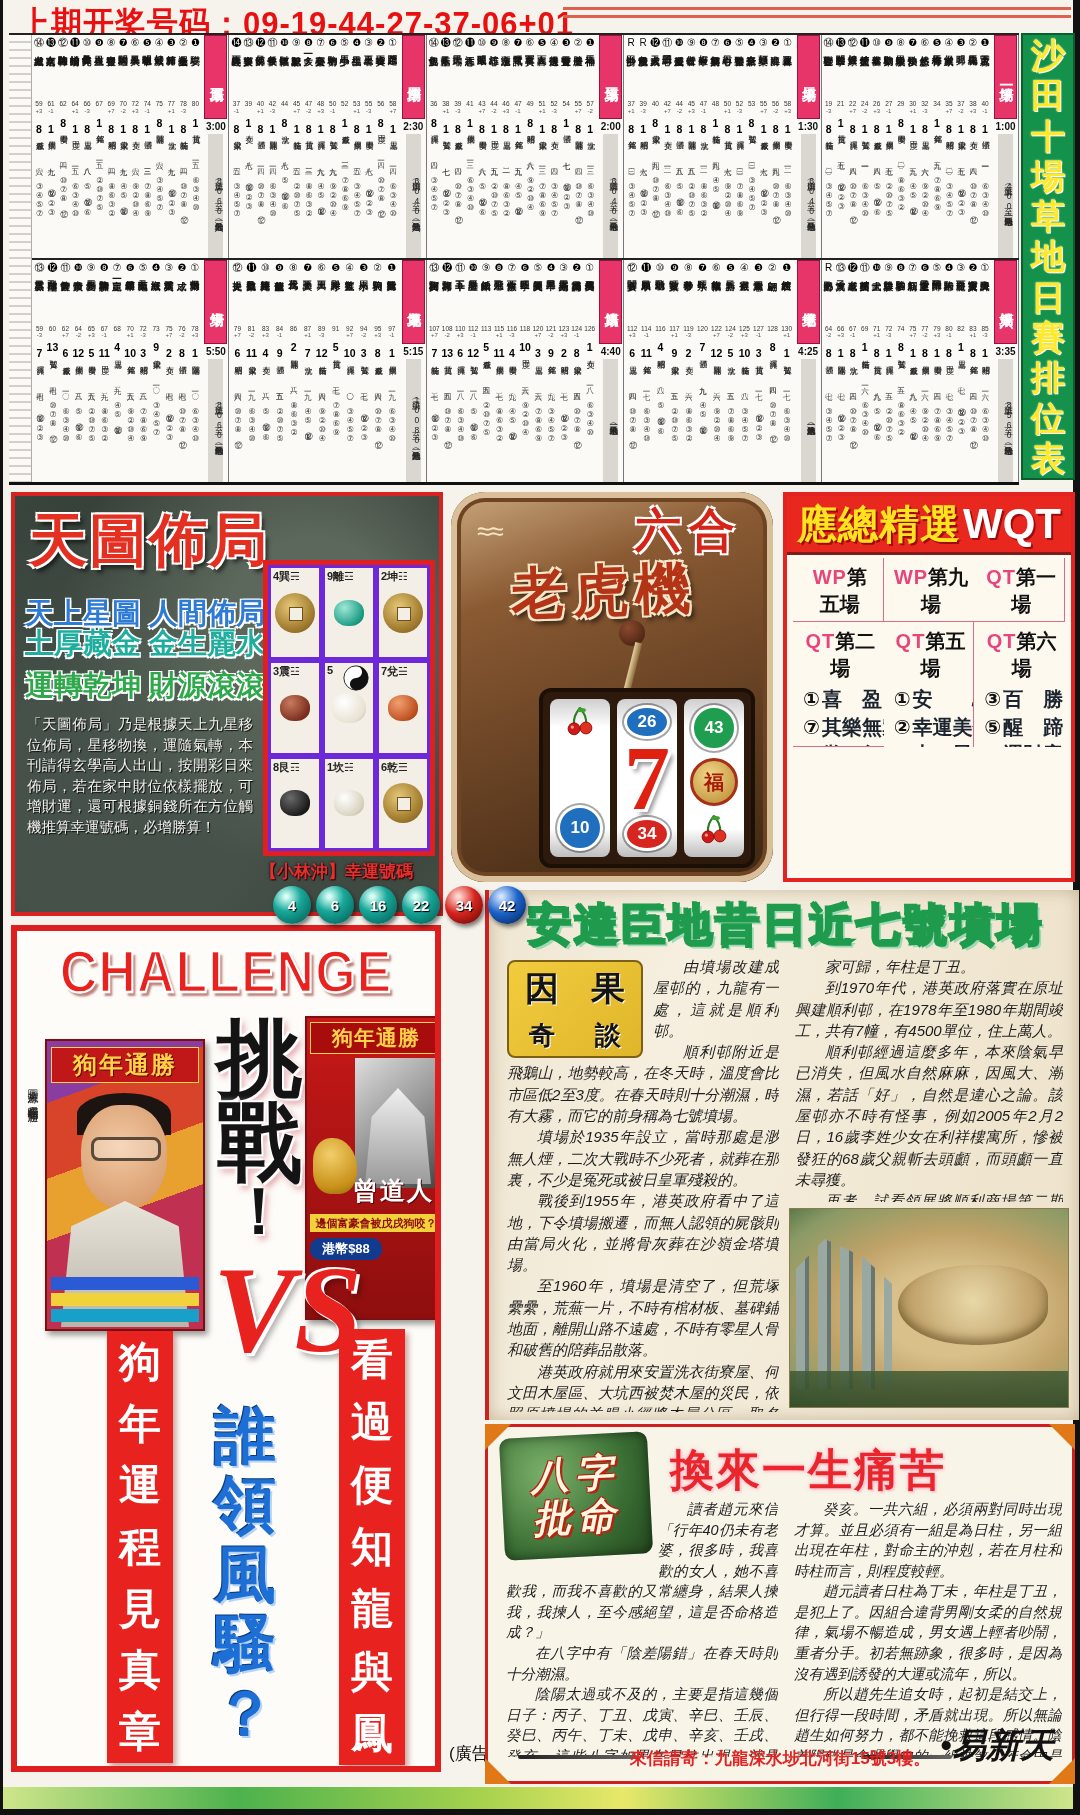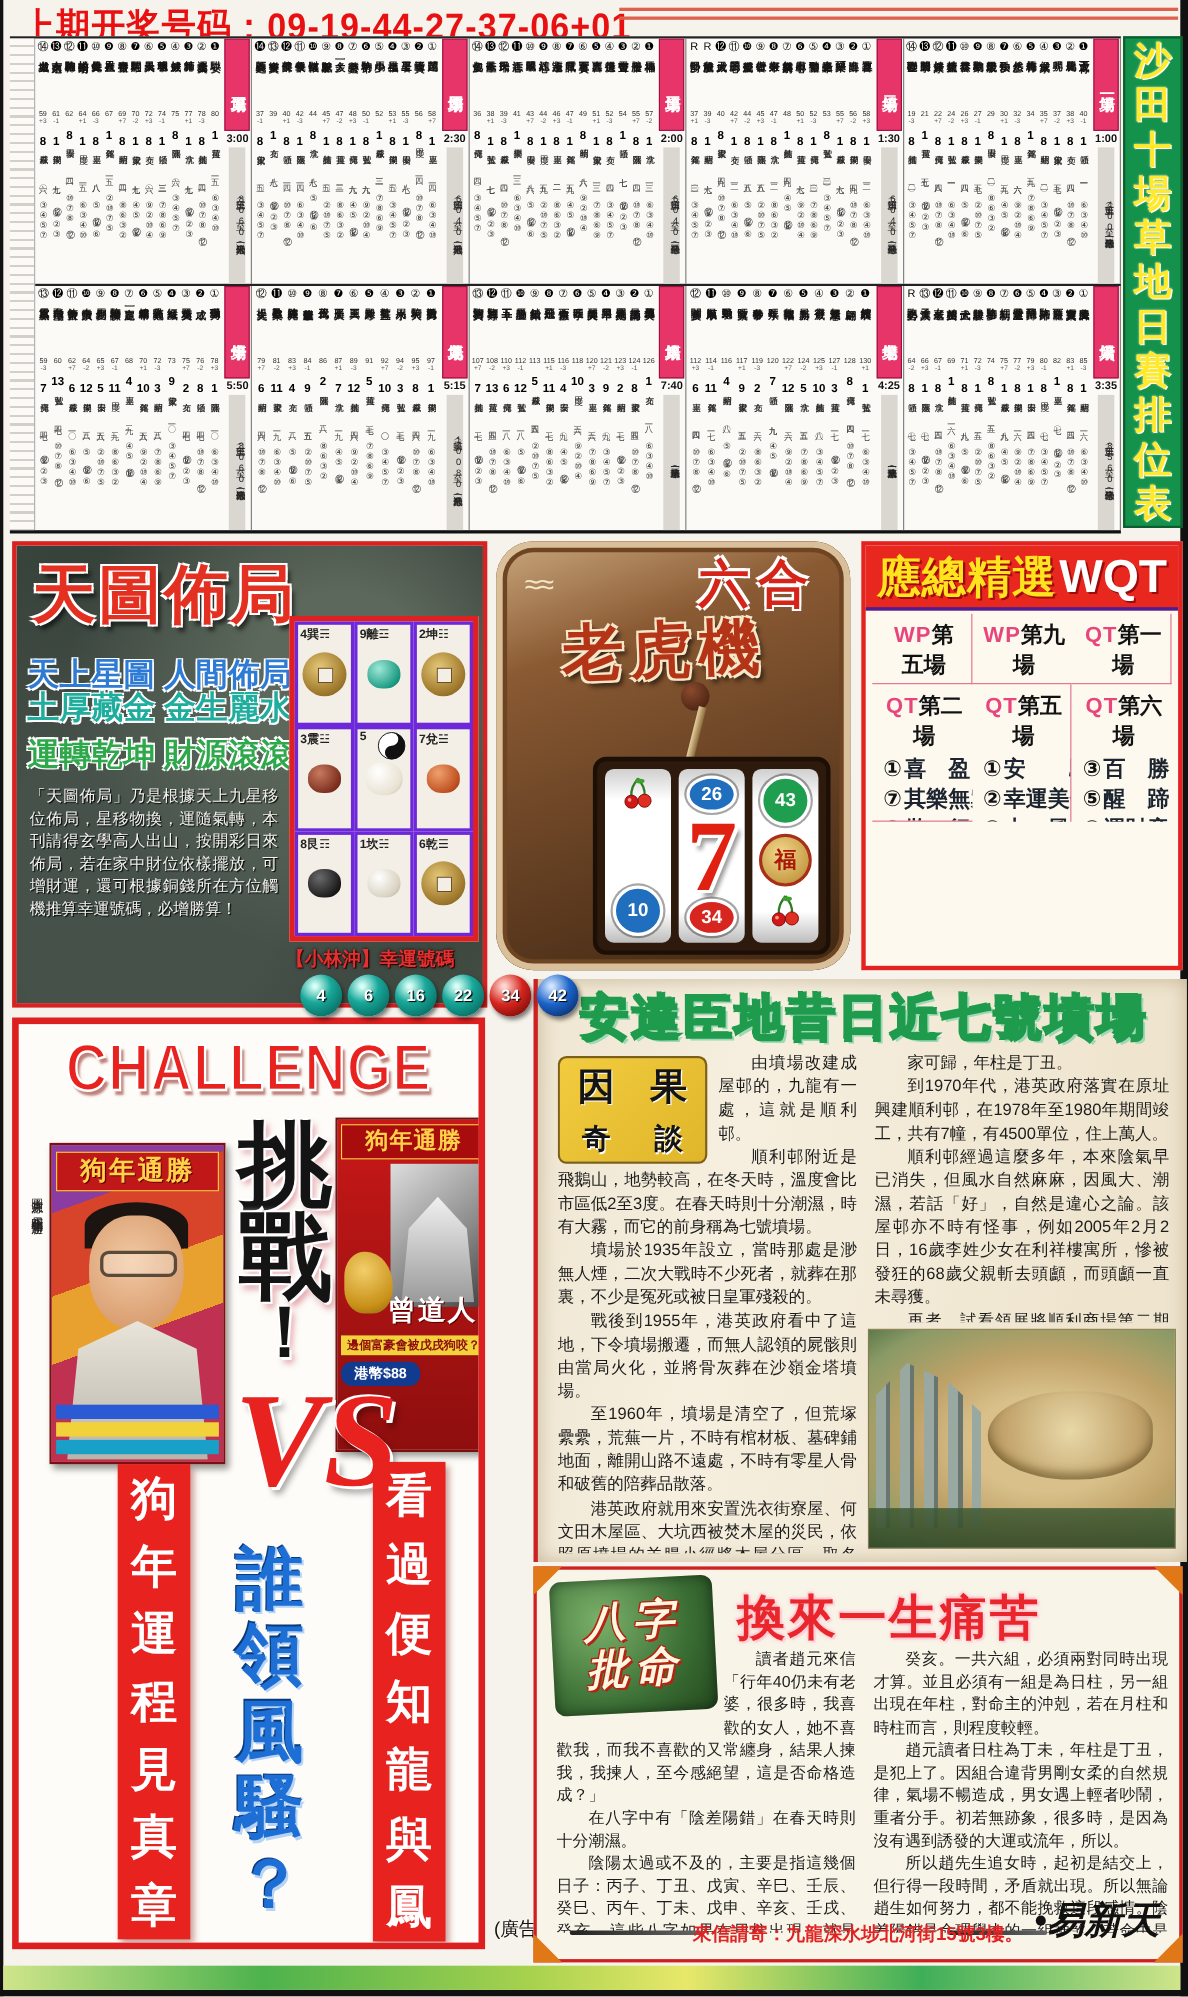--- a/index.html
+++ b/index.html
@@ -91,21 +91,21 @@
   .disc{width:40px;height:40px;border-radius:50%;display:flex;align-items:center;justify-content:center;font-size:17px;font-weight:bold;color:#fff;border:3px solid #fff;box-shadow:0 0 0 2px rgba(0,0,0,.35);}
   .disc.blue{background:#1f6fbe;}
   .disc.red{background:#d6261f;}
   .disc.green{background:#1f9e4f;}
   .seven{font-size:92px;font-weight:bold;color:#e02010;line-height:.85;
      text-shadow:3px 3px 0 #fff,-3px -3px 0 #fff,3px -3px 0 #fff,-3px 3px 0 #fff,5px 6px 4px rgba(0,0,0,.4);font-family:"Liberation Serif","DejaVu Serif",serif;}
   .coinstamp{width:42px;height:42px;border-radius:50%;background:radial-gradient(circle at 40% 35%,#f2d88a,#b8862e);border:3px solid #a83018;color:#a81808;font-size:20px;font-weight:bold;display:flex;align-items:center;justify-content:center;}
 
   
   #wqt{position:absolute;left:780px;top:492px;width:292px;height:390px;border:4px solid #e32222;background:#fdf9ef;box-sizing:border-box;}
-  #wqt-head{height:56px;background:#e8281e;display:flex;align-items:center;justify-content:center;gap:2px;border-bottom:3px solid #4c1d95;}
+  #wqt-head{height:56px;background:#e8281e;display:flex;align-items:center;justify-content:center;gap:2px;border-bottom:3px solid #7f1d1d;}
   #wqt-head .cn{font-size:40px;font-weight:bold;color:#ffe31e;text-shadow:2px 2px 0 #9c0c0c;letter-spacing:1px;}
   #wqt-head .en{font-size:42px;font-weight:bold;color:#fff;text-shadow:2px 2px 0 #9c0c0c;letter-spacing:0;}
   #wqt-body{position:absolute;left:6px;right:6px;top:62px;bottom:6px;display:grid;grid-template-columns:1fr 1fr 1fr;grid-template-rows:64px 1fr 1fr;}
   .wqt-cell{border-right:1px solid #e06a8a;border-bottom:1px solid #e06a8a;padding:4px 6px 2px 10px;overflow:hidden;}
   .wqt-cell:nth-child(2n){border-right:none;}
   .wqt-cell:nth-child(5),.wqt-cell:nth-child(6){border-bottom:none;}
   .wqt-h{text-align:center;font-size:20px;font-weight:bold;color:#111;margin:2px 0 4px;}
   .wqt-h .pfx{color:#e8457c;letter-spacing:1px;}
   .wqt-item{font-size:20px;font-weight:bold;color:#1c2430;line-height:1.38;white-space:nowrap;}
   .wqt-item .num{margin-right:2px;color:#111;}
@@ -114,21 +114,21 @@
   #art1{position:absolute;left:482px;top:890px;width:590px;height:530px;background:linear-gradient(100deg,#efe6d2,#f6efdf 30%,#efe5cf 80%);
      border-left:4px solid #cc2222;box-shadow:inset 0 0 18px rgba(120,90,40,.35);}
   #art1-headline{position:absolute;left:14px;top:6px;width:566px;text-align:center;font-size:44px;font-weight:bold;color:#f8fff4;letter-spacing:3px;white-space:nowrap;
      -webkit-text-stroke:2.5px #1e9b4c;text-shadow:3px 3px 0 #9ed8b4,-2px -2px 0 #1e9b4c;}
   #art1-tag{float:left;width:132px;height:94px;background:linear-gradient(135deg,#f2cc3e,#e0b52a);border:2px solid #7e6014;border-radius:8px;margin:4px 10px 4px 0;
      display:grid;grid-template-columns:1fr 1fr;align-items:center;justify-items:center;}
   #art1-tag span{font-weight:bold;color:#141414;text-shadow:1px 1px 0 #fff;}
   .tagbig{font-size:34px;}
   .tagsm{font-size:26px;}
   .artcol{position:absolute;font-size:15px;line-height:1.42;color:#1c1c1c;text-align:justify;overflow:hidden;}
-  .artcol p{margin:0;text-indent:2em;}
+  .artcol p{margin:0;text-indent:2em;font-style:italic;}
   #a1c1{left:18px;top:66px;width:272px;height:456px;}
   #a1c2{left:306px;top:66px;width:268px;height:246px;}
   #photo{position:absolute;left:300px;top:318px;width:278px;height:198px;border:1px solid #8a7a50;
      background:radial-gradient(ellipse at 58% 52%,#d9c08a 0 30%,#bfa268 55%,#8a9a66 85%,#5d7a4a);}
   #photo .towers{position:absolute;left:6px;top:30px;width:96px;height:150px;
      background:repeating-linear-gradient(90deg,#9aa8a2 0 9px,#68766f 9px 13px,transparent 13px 22px);
      clip-path:polygon(0 100%,0 20%,30% 0,70% 12%,100% 30%,100% 100%);}
   #photo .pit{position:absolute;right:20px;top:56px;width:150px;height:80px;border-radius:50% 40% 45% 50%;
      background:radial-gradient(circle at 50% 45%,#e8d8a8,#c2a36b 70%,#9a8250);box-shadow:inset 0 -6px 8px rgba(80,60,20,.5);}
   #photo .trees{position:absolute;left:0;bottom:0;width:100%;height:36px;background:linear-gradient(#3f5a33,#2c4424);opacity:.85;}
@@ -1325,21 +1325,21 @@
                 <span class="c-draw">6</span>
                 <span class="c-j v">蔡明紹</span>
                 <span class="c-od v">四六</span>
                 <span class="c-pp v">⑩⑦⑧⑫</span>
               </div>
             </div>
           </div>
           <div class="race">
             <div class="rt-head">
               <div class="rt-name v">第八場</div>
-              <div class="rt-time">7:40</div>
+              <div class="rt-time">4:40</div>
               <div class="rt-start v">開跑</div>
               <div class="rt-class v">第一班一二〇〇米（草地）</div>
             </div>
             <div class="cols">
               <div class="hcol">
                 <span class="c-num">①</span>
                 <span class="c-name v">美麗傳承</span>
                 <span class="c-rt">126</span>
                 <span class="c-sub"></span>
                 <span class="c-gap"></span>

